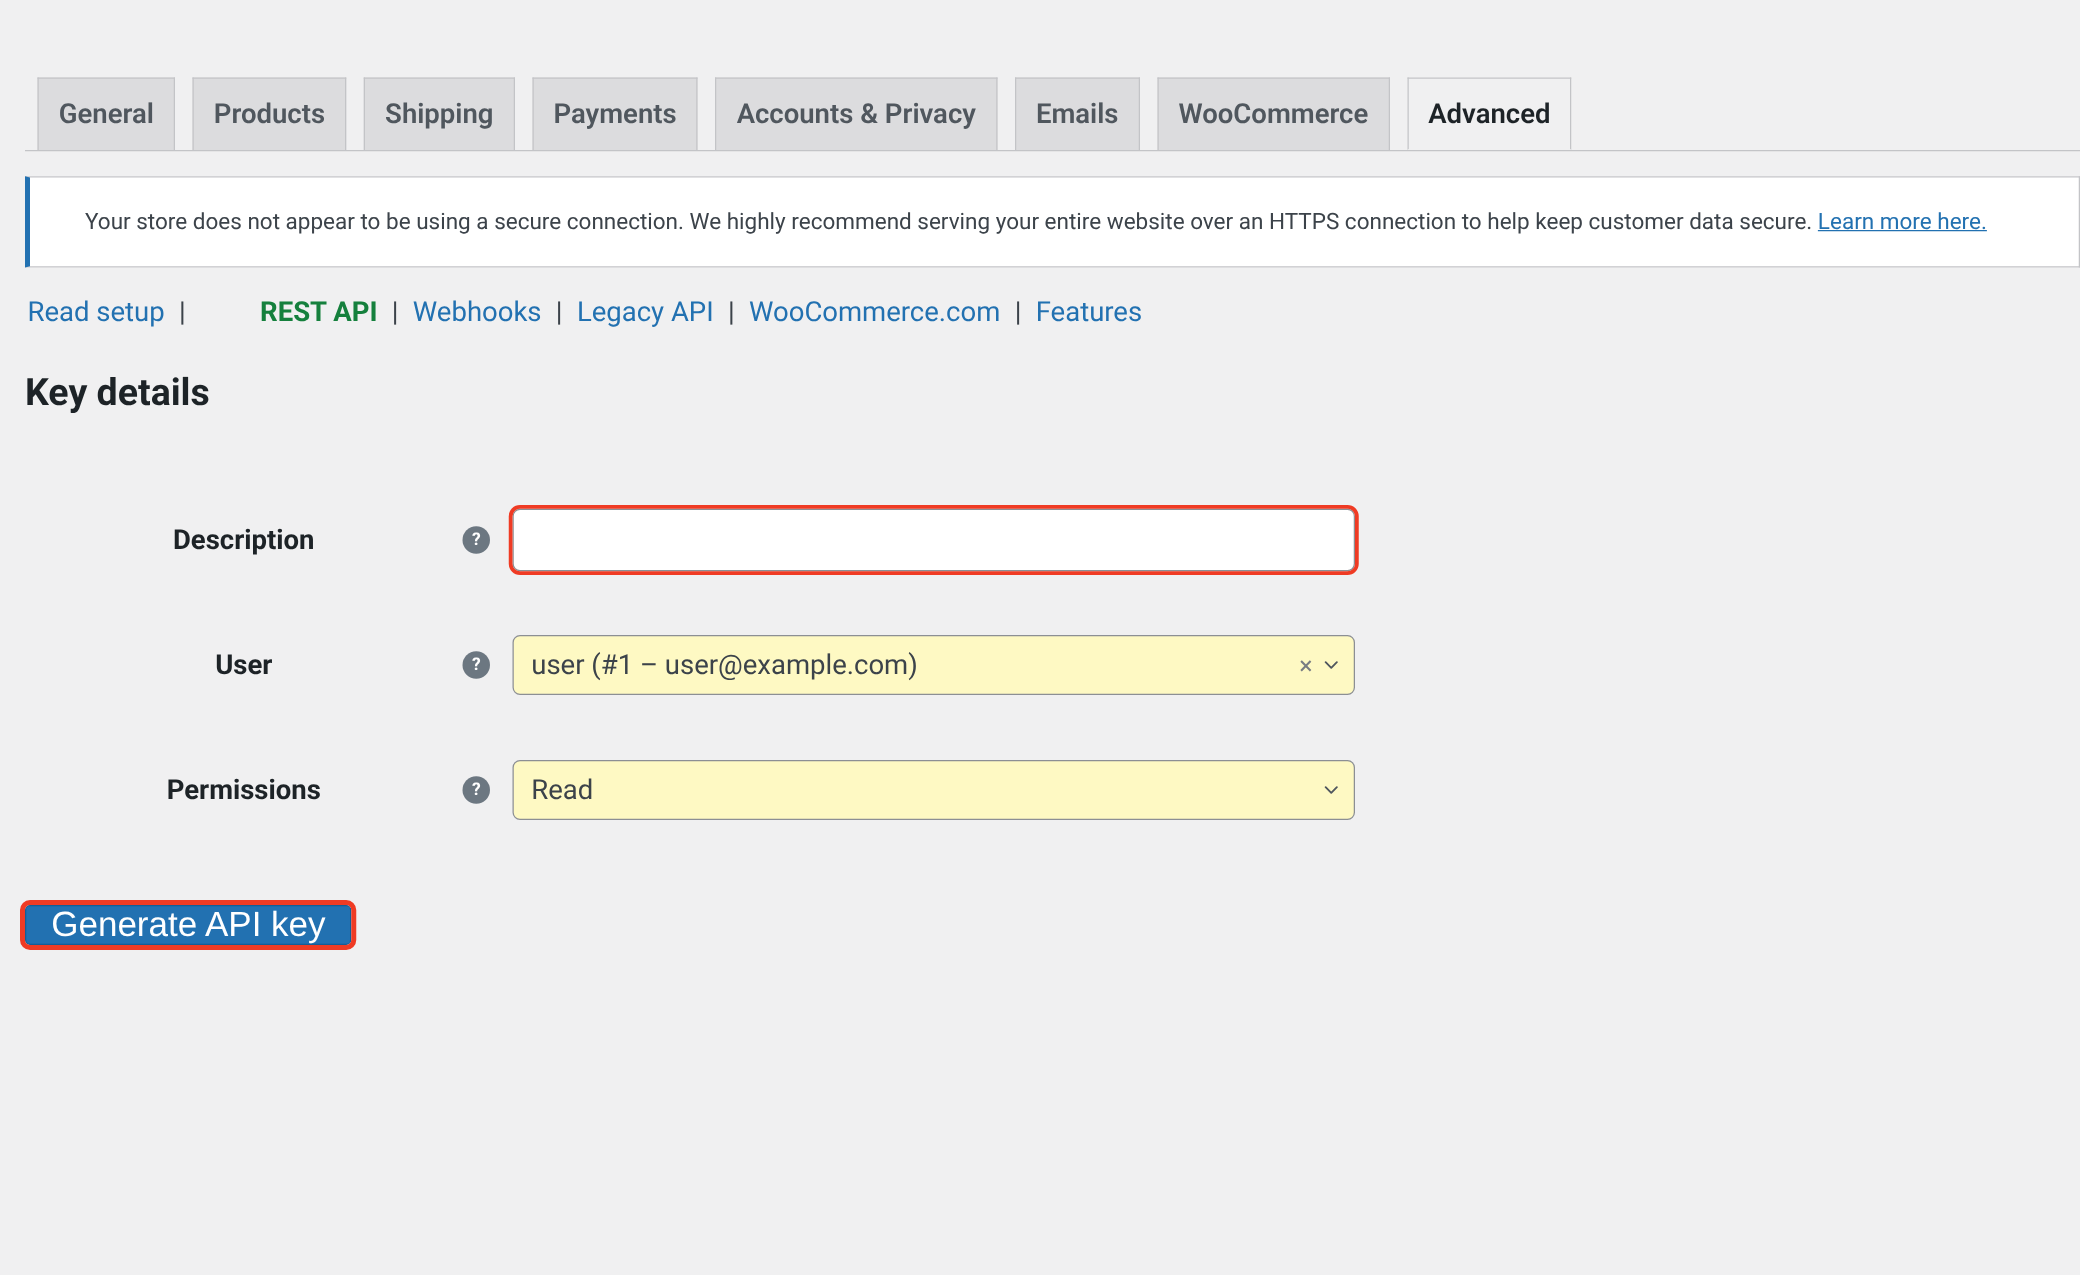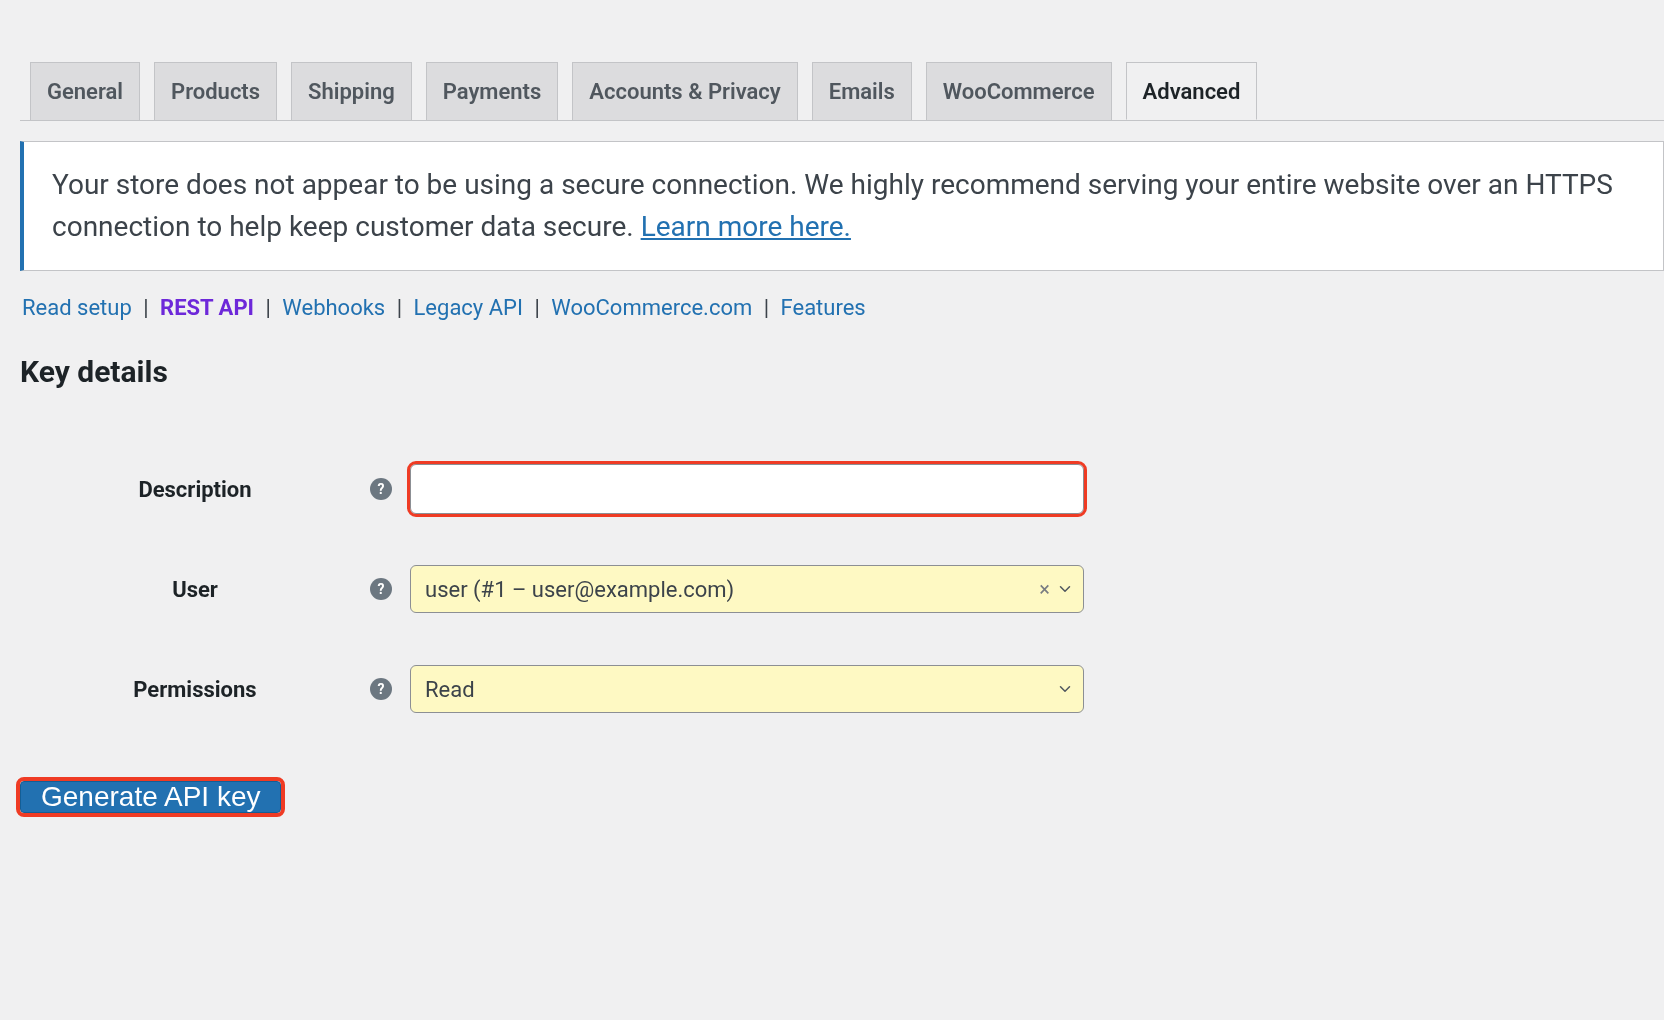--- a/index.html
+++ b/index.html
@@ -44,22 +44,22 @@
     border-bottom: 1px solid #f0f0f1;
     margin-bottom: -1px;
   }
 
   
   .notice {
     margin-top: 20px;
     background: #fff;
     border: 1px solid #c3c4c7;
     border-left: 4px solid #2271b1;
-    padding: 22px 28px;
-    font-size: 28px;
+    padding: 22px 44px;
+    font-size: 18px;
     line-height: 1.5;
     color: #3c434a;
   }
   .notice a {
     color: #2271b1;
     text-decoration: underline;
   }
 
   
   .subnav {
@@ -68,21 +68,22 @@
     color: #3c434a;
     padding-left: 2px;
   }
   .subnav .link {
     color: #2271b1;
     text-decoration: none;
     cursor: pointer;
   }
   .subnav .current {
     font-weight: 700;
-    color: #6d28d9;
+    color: #15803d;
+    margin-left: 48px;
   }
   .subnav .sep {
     color: #3c434a;
     margin: 0 6px;
   }
 
   
   .heading {
     margin-top: 34px;
     font-size: 30px;

